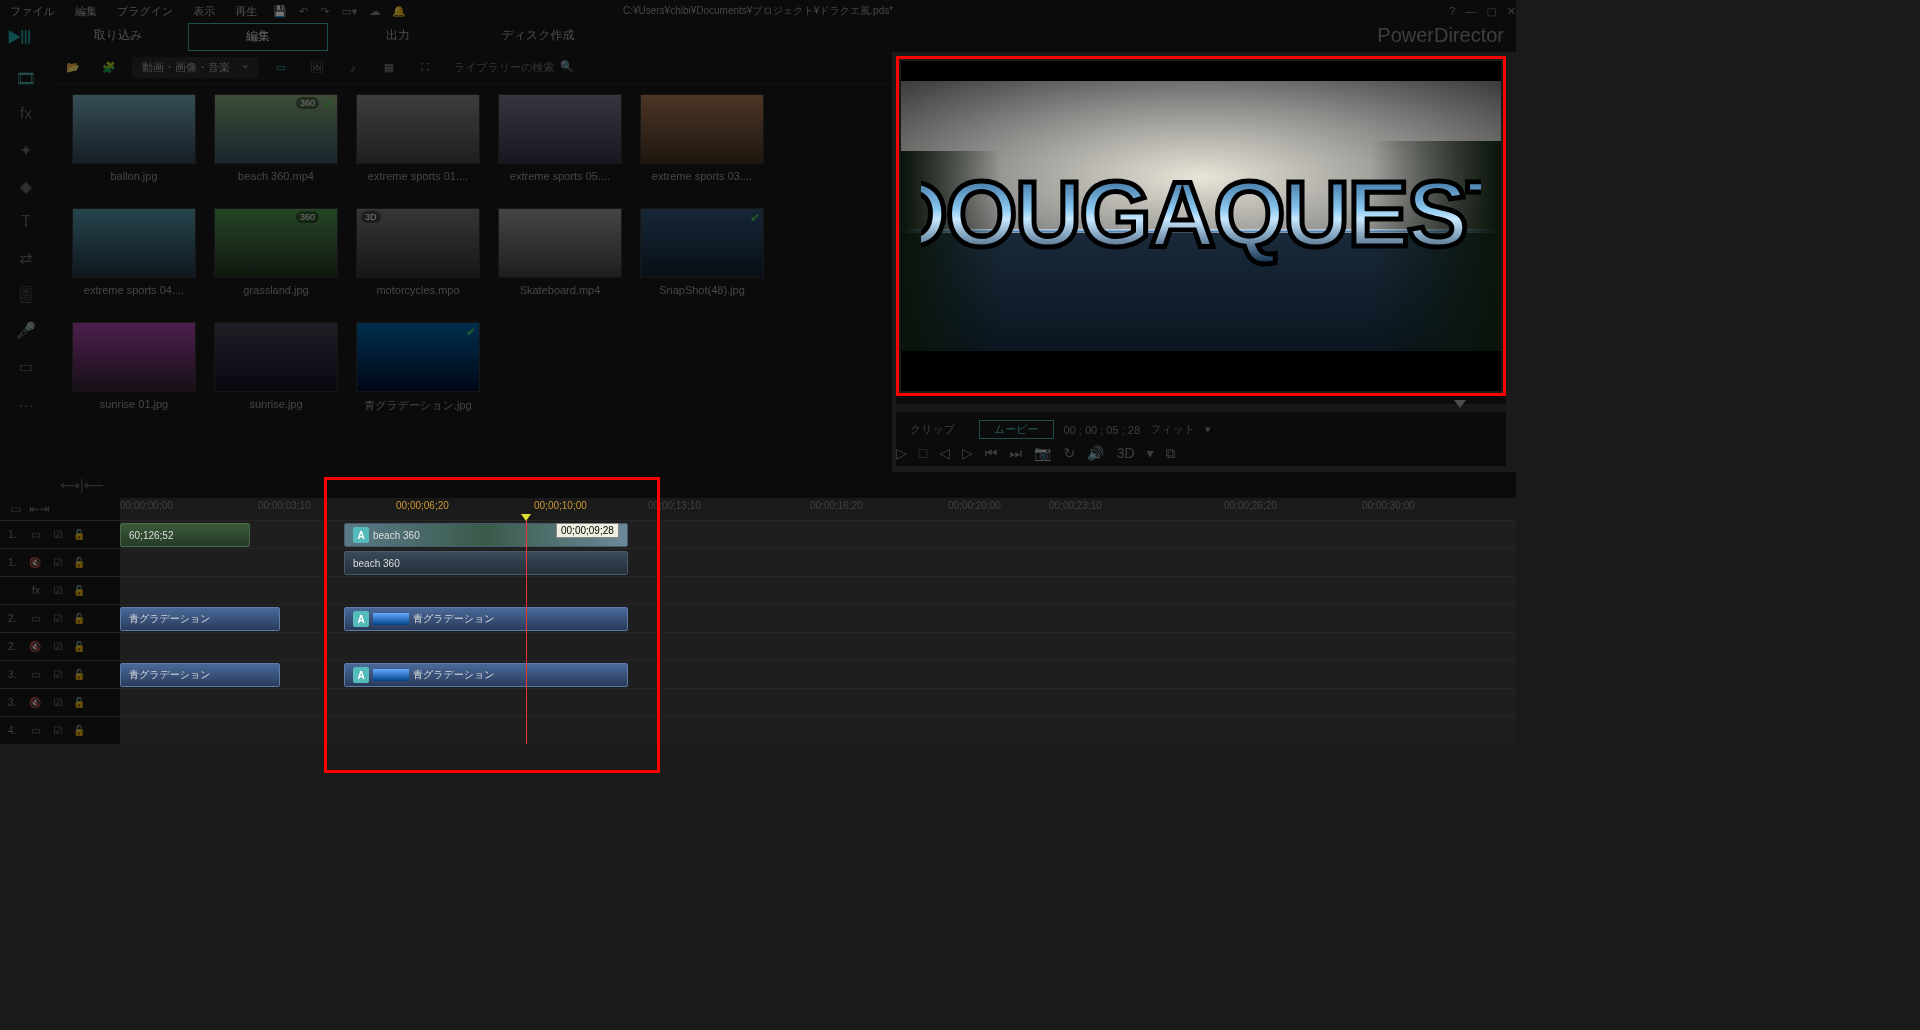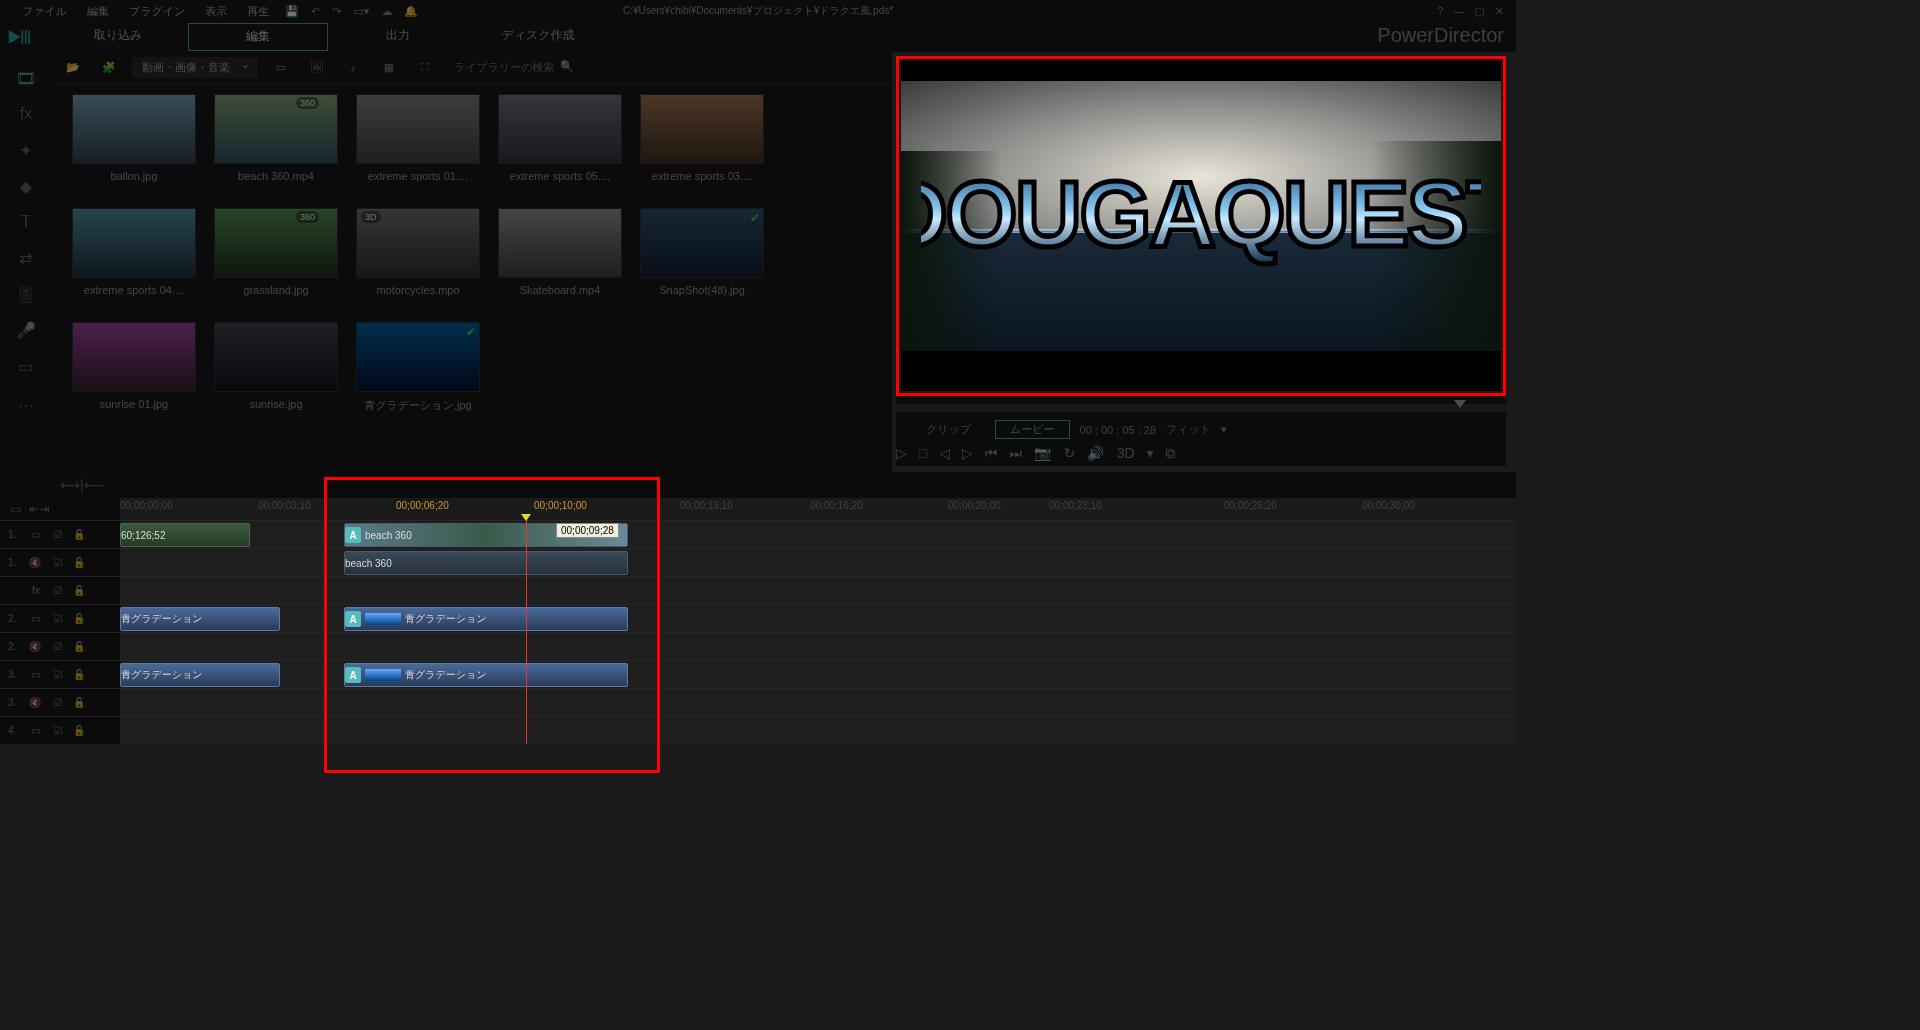--- a/index.html
+++ b/index.html
@@ -2,21 +2,21 @@
 <html><head>
 <meta charset="utf-8">
 <style>
 * { margin: 0; padding: 0; box-sizing: border-box; font-family: "Segoe UI", "Yu Gothic", sans-serif; }
 body { background: #1a1a1a; color: #888; width: 1516px; height: 812px; overflow: hidden; position: relative; }
 
 
 .dimmed::after { content: ''; position: absolute; inset: 0; background: rgba(0,0,0,0.55); pointer-events: none; }
 .dimmed { position: relative; }
 
-.top-menu { height: 22px; display: flex; align-items: center; padding: 0 12px; font-size: 11px; position: relative; }
+.top-menu { height: 22px; display: flex; align-items: center; padding: 0 0; font-size: 11px; position: relative; }
 .top-menu .menu-item { padding: 0 10px; color: #aaa; cursor: pointer; }
 .top-menu .icon-btn { padding: 0 6px; color: #888; cursor: pointer; }
 .top-menu .title { position: absolute; left: 50%; transform: translateX(-50%); color: #999; font-size: 10px; }
 .top-menu .win-controls { margin-left: auto; display: flex; gap: 10px; }
 
 .logo-bar { height: 30px; display: flex; align-items: center; position: relative; }
 .logo { width: 48px; height: 30px; display: flex; align-items: center; justify-content: center; }
 .logo svg { width: 34px; height: 22px; }
 .mode-tabs { display: flex; height: 28px; }
 .mode-tab { width: 140px; text-align: center; line-height: 24px; font-size: 12px; color: #aaa; cursor: pointer; }
@@ -48,21 +48,21 @@
 .preview { width: 100%; height: 330px; background: #000; position: relative; overflow: hidden; }
 .preview .sky { position: absolute; inset: 20px 0 150px 0; background: radial-gradient(ellipse at 50% 60%, #e8e4d8 0%, #8a8a88 55%, #3a3a3a 100%); }
 .preview .water { position: absolute; left: 0; right: 0; top: 170px; bottom: 40px; background: linear-gradient(#1a2a3a, #0a1520); }
 .preview .horizon { position: absolute; left: 0; right: 0; top: 168px; height: 4px; background: linear-gradient(#fff,#5af,#fff); opacity: 0.6; }
 .preview .palm-l { position: absolute; left: 0; top: 90px; width: 100px; height: 200px; background: linear-gradient(90deg,#0a140a,transparent); }
 .preview .palm-r { position: absolute; right: 0; top: 80px; width: 130px; height: 210px; background: linear-gradient(-90deg,#0a140a,transparent); }
 .preview svg.title { position: absolute; left: 50%; top: 50%; transform: translate(-50%,-50%); }
 
 .scrub { height: 8px; background: #333; margin: 6px 0; position: relative; }
 .scrub .head { position: absolute; right: 40px; top: -4px; width: 0; height: 0; border-left: 6px solid transparent; border-right: 6px solid transparent; border-top: 8px solid #aaa; }
-.pv-info { display: flex; align-items: center; gap: 10px; font-size: 11px; color: #888; padding: 2px 16px; }
+.pv-info { display: flex; align-items: center; gap: 10px; font-size: 11px; color: #888; padding: 2px 0; }
 .pv-info .tab { padding: 1px 14px; }
 .pv-info .tab.active { border: 1px solid #4aa; color: #5cc; }
 .pv-ctrl { display: flex; gap: 12px; font-size: 14px; color: #888; padding: 4px 0; }
 
 .timeline-area { position: relative; height: 338px; }
 .tl-tools { height: 26px; display: flex; align-items: center; padding-left: 60px; }
 .tl-tools .sep { color: #666; font-size: 14px; }
 
 .ruler-row { display: flex; height: 22px; font-size: 10px; }
 .track-head-spacer { width: 120px; display: flex; align-items: center; gap: 8px; padding-left: 10px; }
@@ -71,21 +71,21 @@
 .ruler .tick { position: absolute; top: 2px; }
 .ruler .tick.gold { color: #c93; }
 
 .tracks { position: relative; }
 .track { display: flex; height: 28px; border-top: 1px solid #262626; }
 .track-head { width: 120px; display: flex; align-items: center; gap: 6px; padding-left: 8px; font-size: 10px; color: #888; }
 .track-head .num { width: 14px; }
 .track-head .ic { width: 16px; text-align: center; }
 .track-body { flex: 1; position: relative; background: #1e1e1e; }
 
-.clip { position: absolute; top: 2px; height: 24px; border: 1px solid #4a5a6a; border-radius: 2px; background: linear-gradient(#3a4a5a,#25303a); font-size: 10px; color: #ddd; display: flex; align-items: center; padding-left: 0; overflow: hidden; }
+.clip { position: absolute; top: 2px; height: 24px; border: 1px solid #4a5a6a; border-radius: 2px; background: linear-gradient(#3a4a5a,#25303a); font-size: 10px; color: #ddd; display: flex; align-items: center; padding-left: 8px; overflow: hidden; }
 .clip.green { background: linear-gradient(#3a5a3a,#253a25); border-color: #4a6a4a; }
 .clip.blue { background: linear-gradient(#4a6a9a,#2a3a5a); border-color: #5a7aaa; }
 .clip.video { background: linear-gradient(90deg,#5a7a8a,#3a5a4a,#6a8a9a); }
 .clip .abadge { background: #5bb; color: #fff; width: 16px; height: 16px; display: inline-flex; align-items: center; justify-content: center; margin-right: 4px; border-radius: 2px; font-weight: bold; }
 .clip .bar { display: inline-block; width: 36px; height: 12px; background: linear-gradient(#6af,#048); margin-right: 4px; }
 
 .tc-tooltip { position: absolute; background: #f0f0e0; color: #000; font-size: 10px; padding: 1px 4px; border: 1px solid #888; }
 
 .playhead-line { position: absolute; top: 0; bottom: 0; width: 1px; background: #e33; }
 .playhead-marker { position: absolute; top: -6px; width: 0; height: 0; border-left: 5px solid transparent; border-right: 5px solid transparent; border-top: 7px solid #dd3; }
@@ -290,21 +290,21 @@
   <div class="ruler-row">
     <div class="track-head-spacer dimmed">
       <span class="icon u">▭</span>
       <span class="icon u">⇤⇥</span>
     </div>
     <div class="ruler" id="ruler">
         <span class="tick" style="left: 0px; opacity: 0.35;">00;00;00;00</span>
         <span class="tick" style="left: 138px; opacity: 0.35;">00;00;03;10</span>
         <span class="tick gold" style="left: 276px;">00;00;06;20</span>
         <span class="tick gold" style="left: 414px;">00;00;10;00</span>
-        <span class="tick" style="left: 560px; opacity: 0.35;">00;00;13;10</span>
+        <span class="tick" style="left: 528px; opacity: 0.35;">00;00;13;10</span>
         <span class="tick" style="left: 690px; opacity: 0.35;">00;00;16;20</span>
         <span class="tick" style="left: 828px; opacity: 0.35;">00;00;20;00</span>
         <span class="tick" style="left: 929px; opacity: 0.35;">00;00;23;10</span>
         <span class="tick" style="left: 1104px; opacity: 0.35;">00;00;26;20</span>
         <span class="tick" style="left: 1242px; opacity: 0.35;">00;00;30;00</span>
       </div>
   </div>
 
   <div class="tracks" id="tracks">
       <div class="track">

